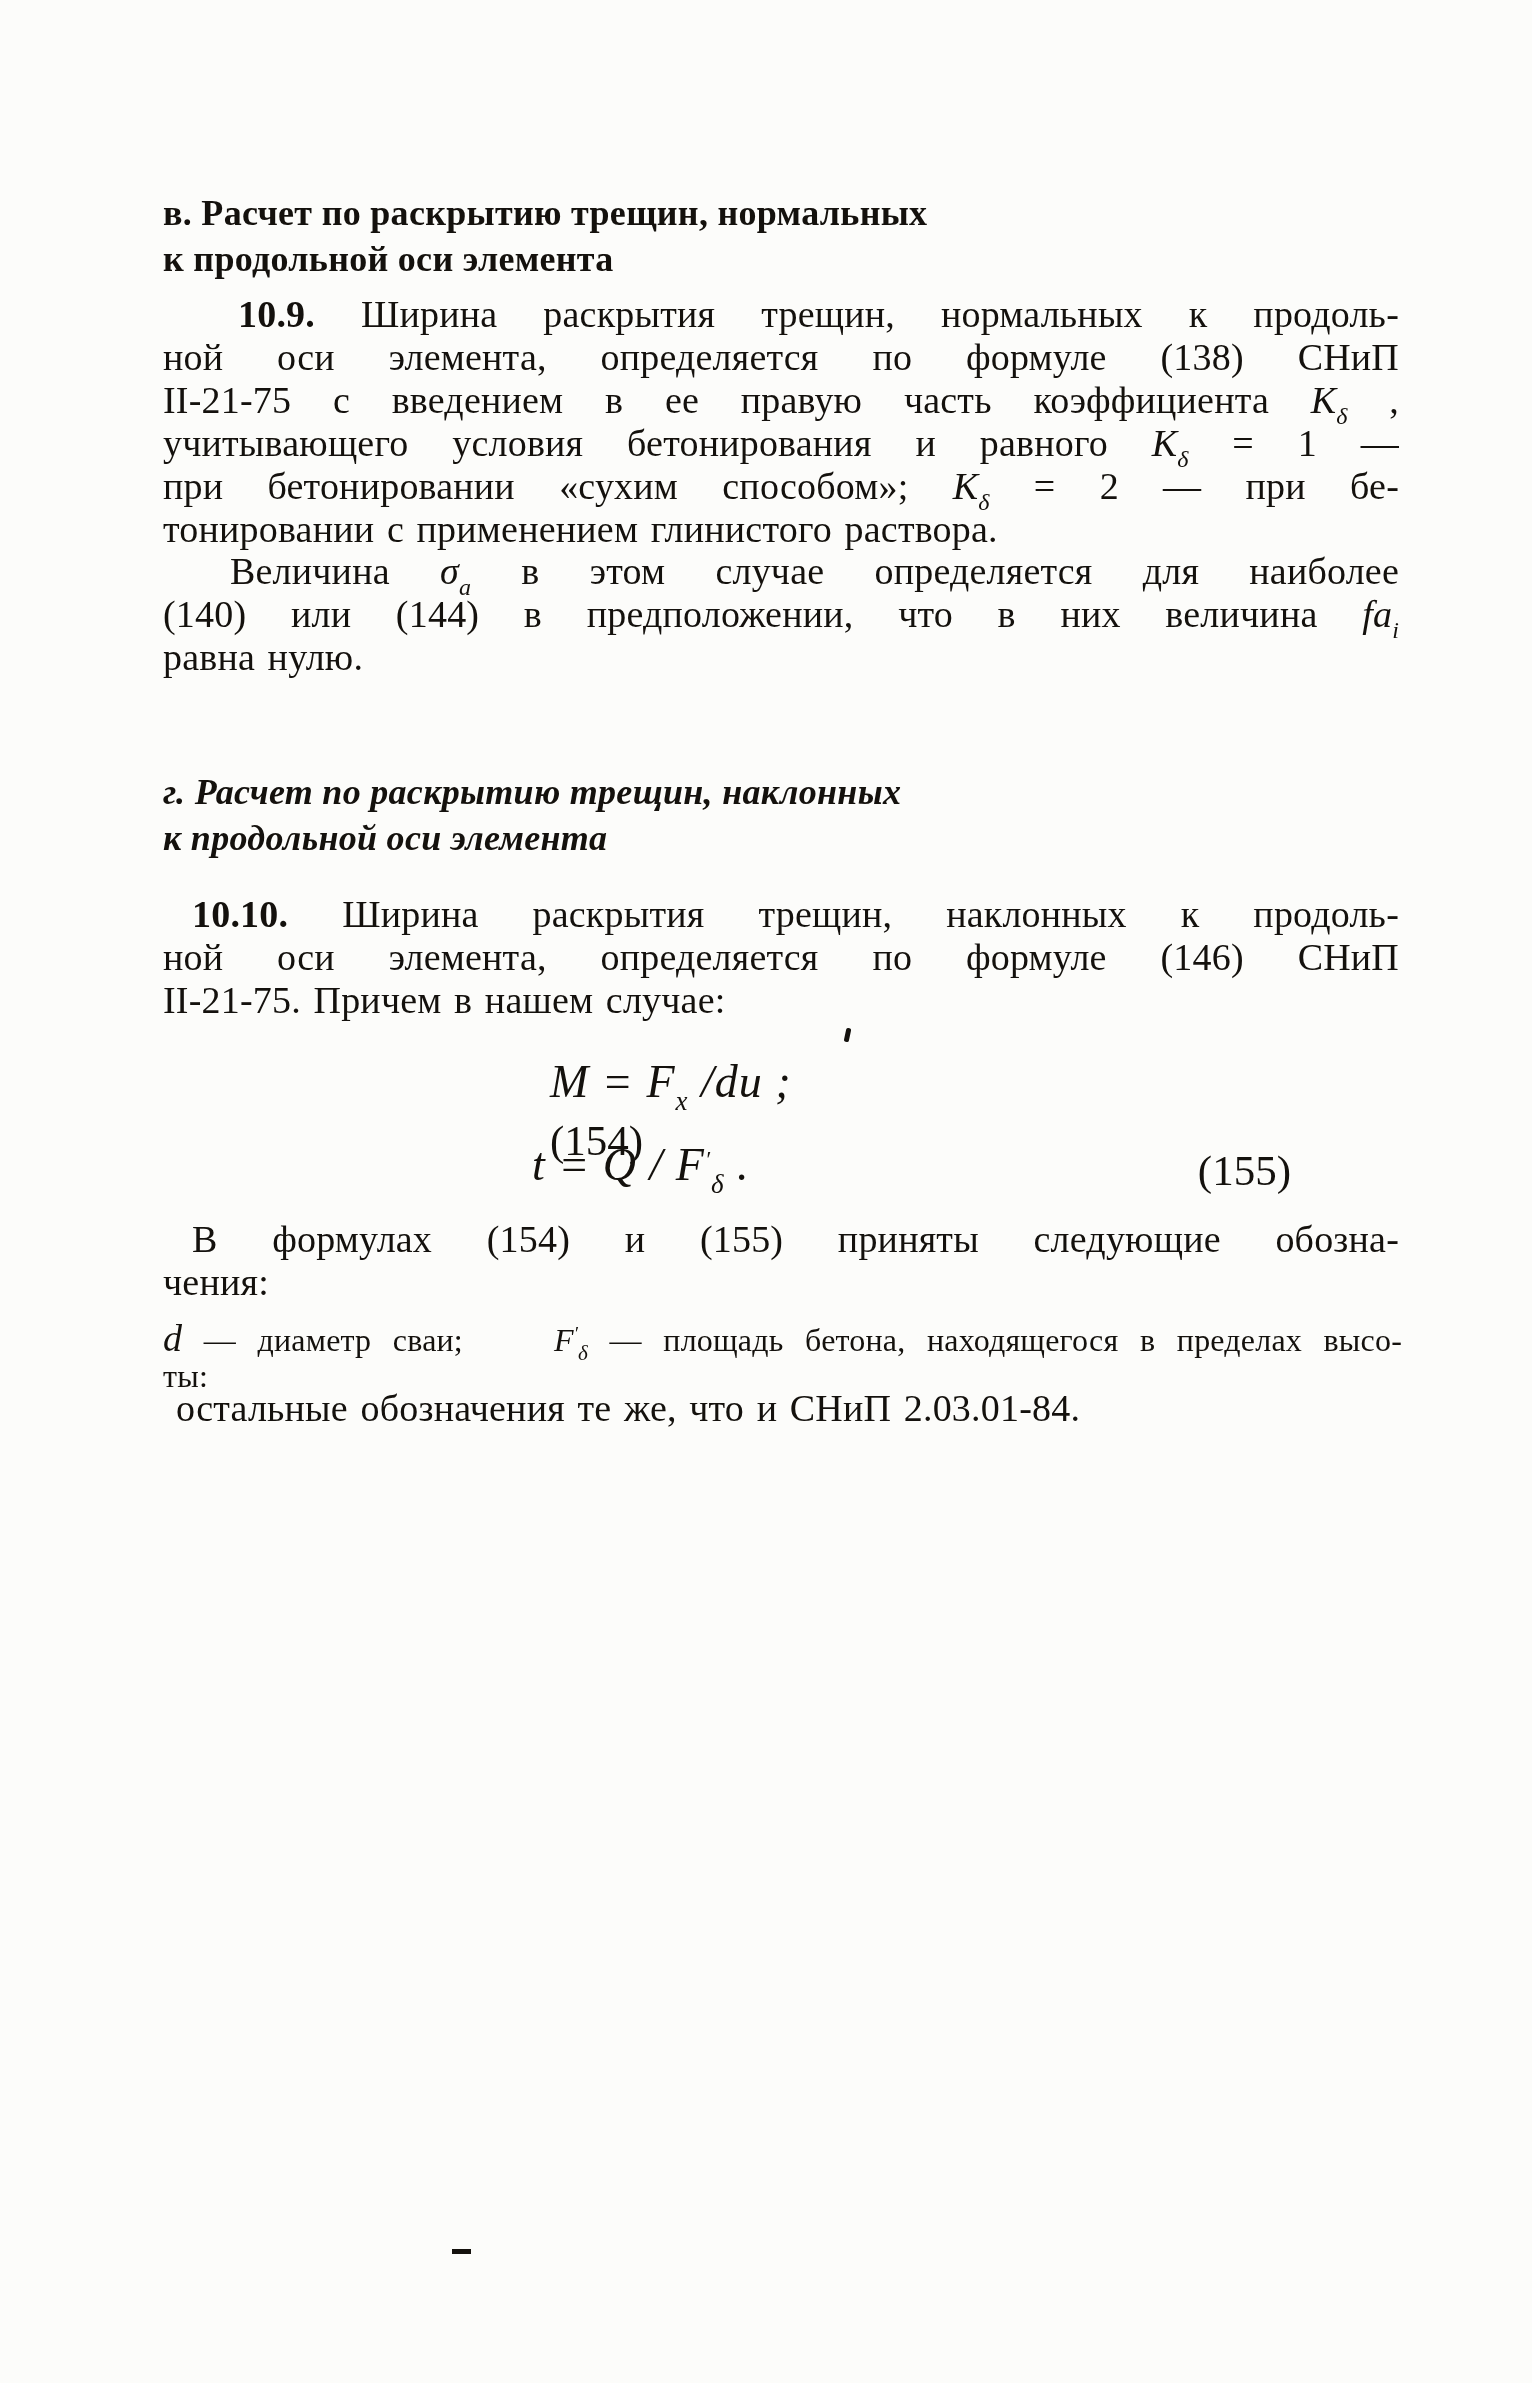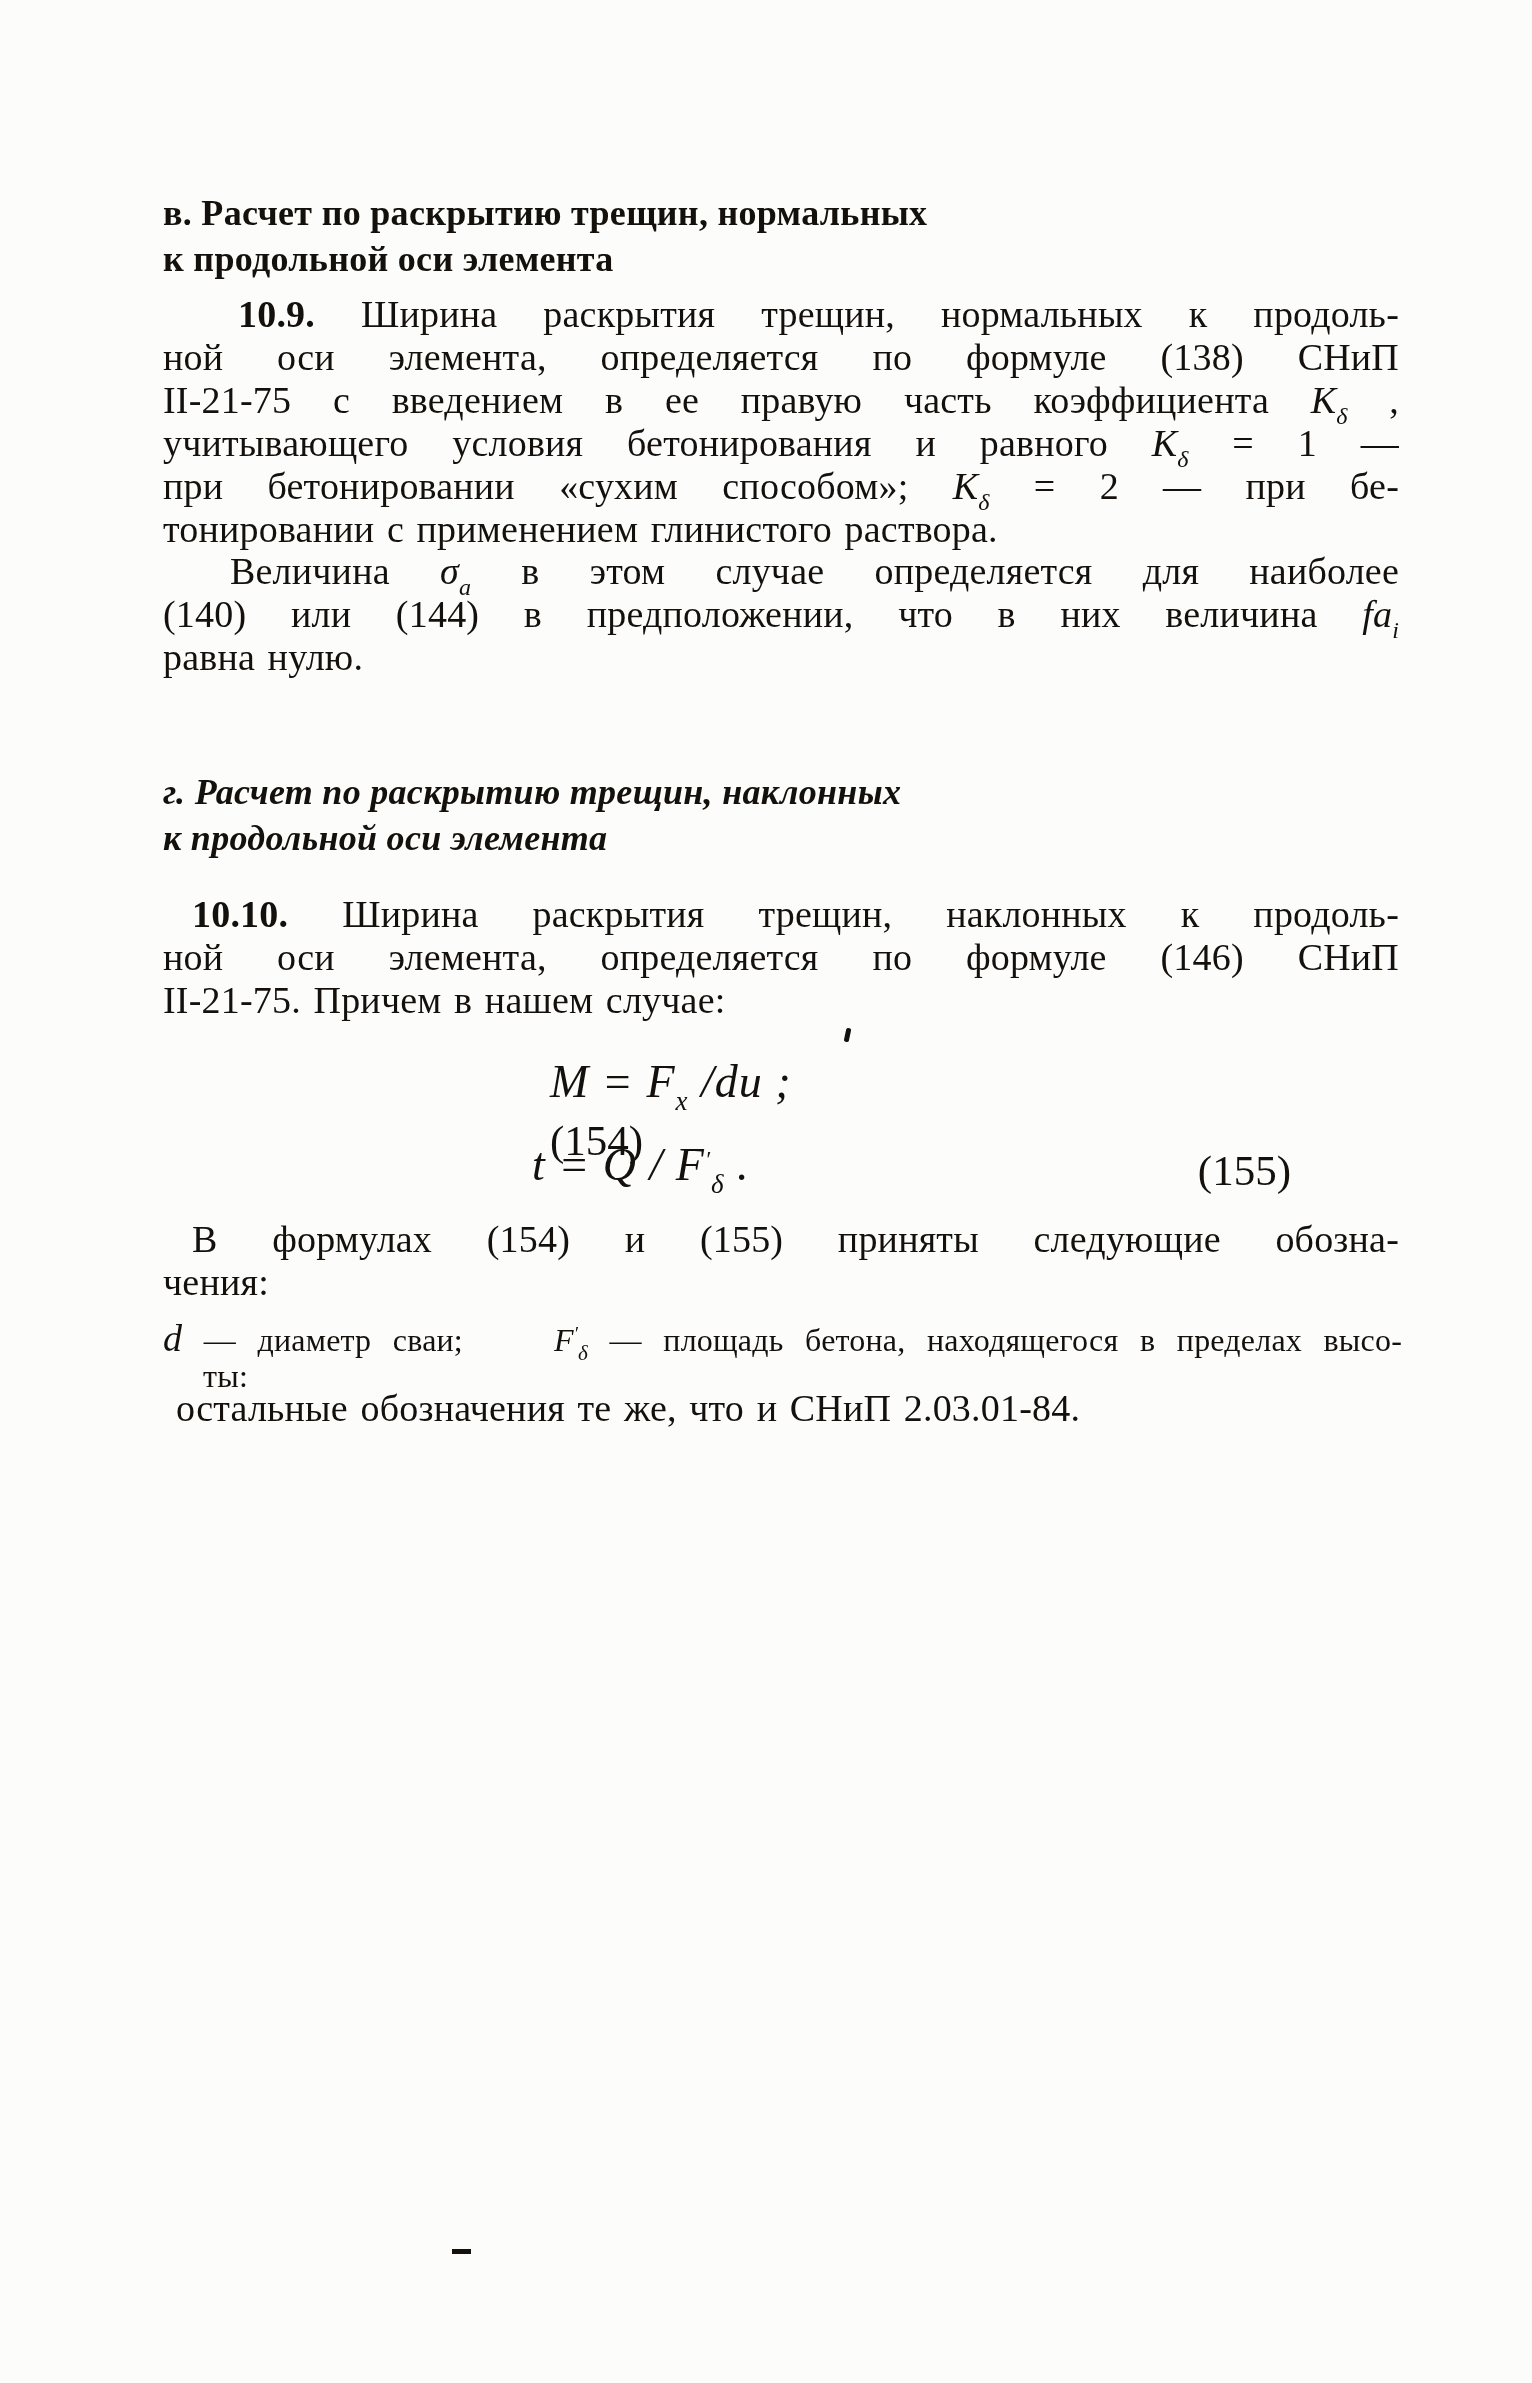--- a/index.html
+++ b/index.html
@@ -20,21 +20,21 @@
   .num  { font-weight:700; }
   .mi   { font-style:italic; }
   sub.ms { font-size:24px; font-style:italic; vertical-align:-10.6px; line-height:0; }
   .prime { font-size:23px; vertical-align:13.4px; line-height:0; font-style:italic; }
   .formula-row { display:flex; justify-content:space-between; align-items:flex-start; }
   .fmath { font-size:46px; font-style:italic; letter-spacing:1px; }
   .fmath sub.ms { font-size:27px; vertical-align:-13.4px; }
   .fnum  { font-size:43px; font-style:normal; padding-top:7.7px; }
   .defline { font-size:32px; line-height:36px; letter-spacing:0.2px;
              text-align:justify; text-align-last:justify; }
-  .defline.last { text-align:left; text-align-last:left;margin-left:40px; }
+  .defline.last { text-align:left; text-align-last:left; }
   .def-gap { display:inline-block; width:91px; }
   .speck { position:absolute; width:4.8px; height:14.4px; background:#14110d; transform:rotate(12deg); border-radius:1.9px; }
   .bottom-dash { position:absolute; width:19px; height:4.8px; background:#14110d; }
 </style>
 </head>
 <body>
 
 <div class="page">
 
   <div class="blk heading" style="left:163px; top:190px; width:1191px;">

